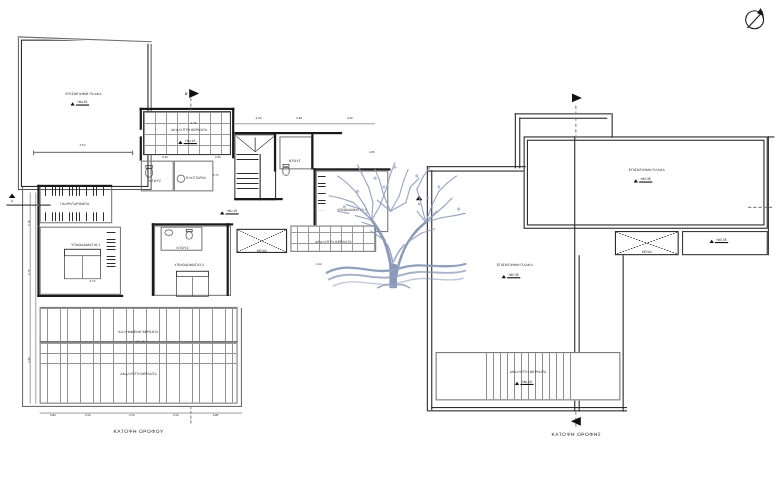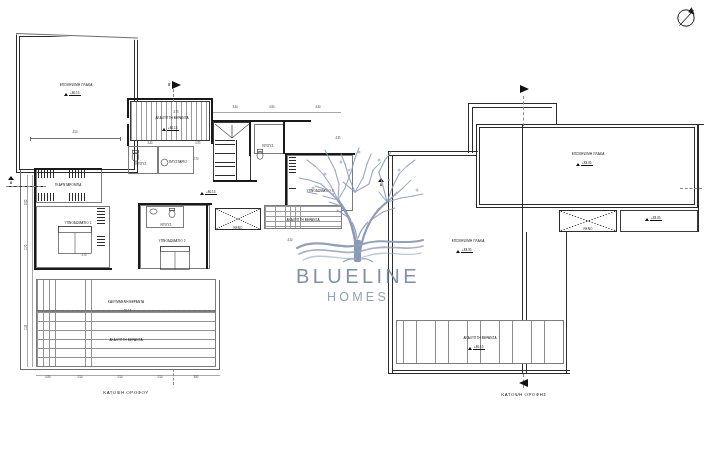--- a/index.html
+++ b/index.html
@@ -420,19 +420,15 @@
         <circle cx="106" cy="40" r="1.3"></circle>
           <circle cx="50" cy="54" r="1.3"></circle>
       </g>
 
       <g stroke="#8c9bba" fill="none" stroke-linecap="round">
         <path d="M14 108 C36 96, 58 112, 80 104 C100 97, 120 106, 140 100" stroke-width="2.1"></path>
         <path d="M16 114 C38 103, 60 118, 82 110 C102 103, 122 112, 140 106" stroke-width="1.7" opacity=".8"></path>
         <path d="M20 120 C40 110, 62 124, 84 116 C104 109, 122 118, 138 113" stroke-width="1.3" opacity=".6"></path>
       </g>
     </svg>
-    <div id="wm-text">
-      <div id="wm-blueline">BLUELINE</div>
-      <div id="wm-homes">HOMES</div>
-    </div>
   </div>
 
 </div>
 
 </body></html>

